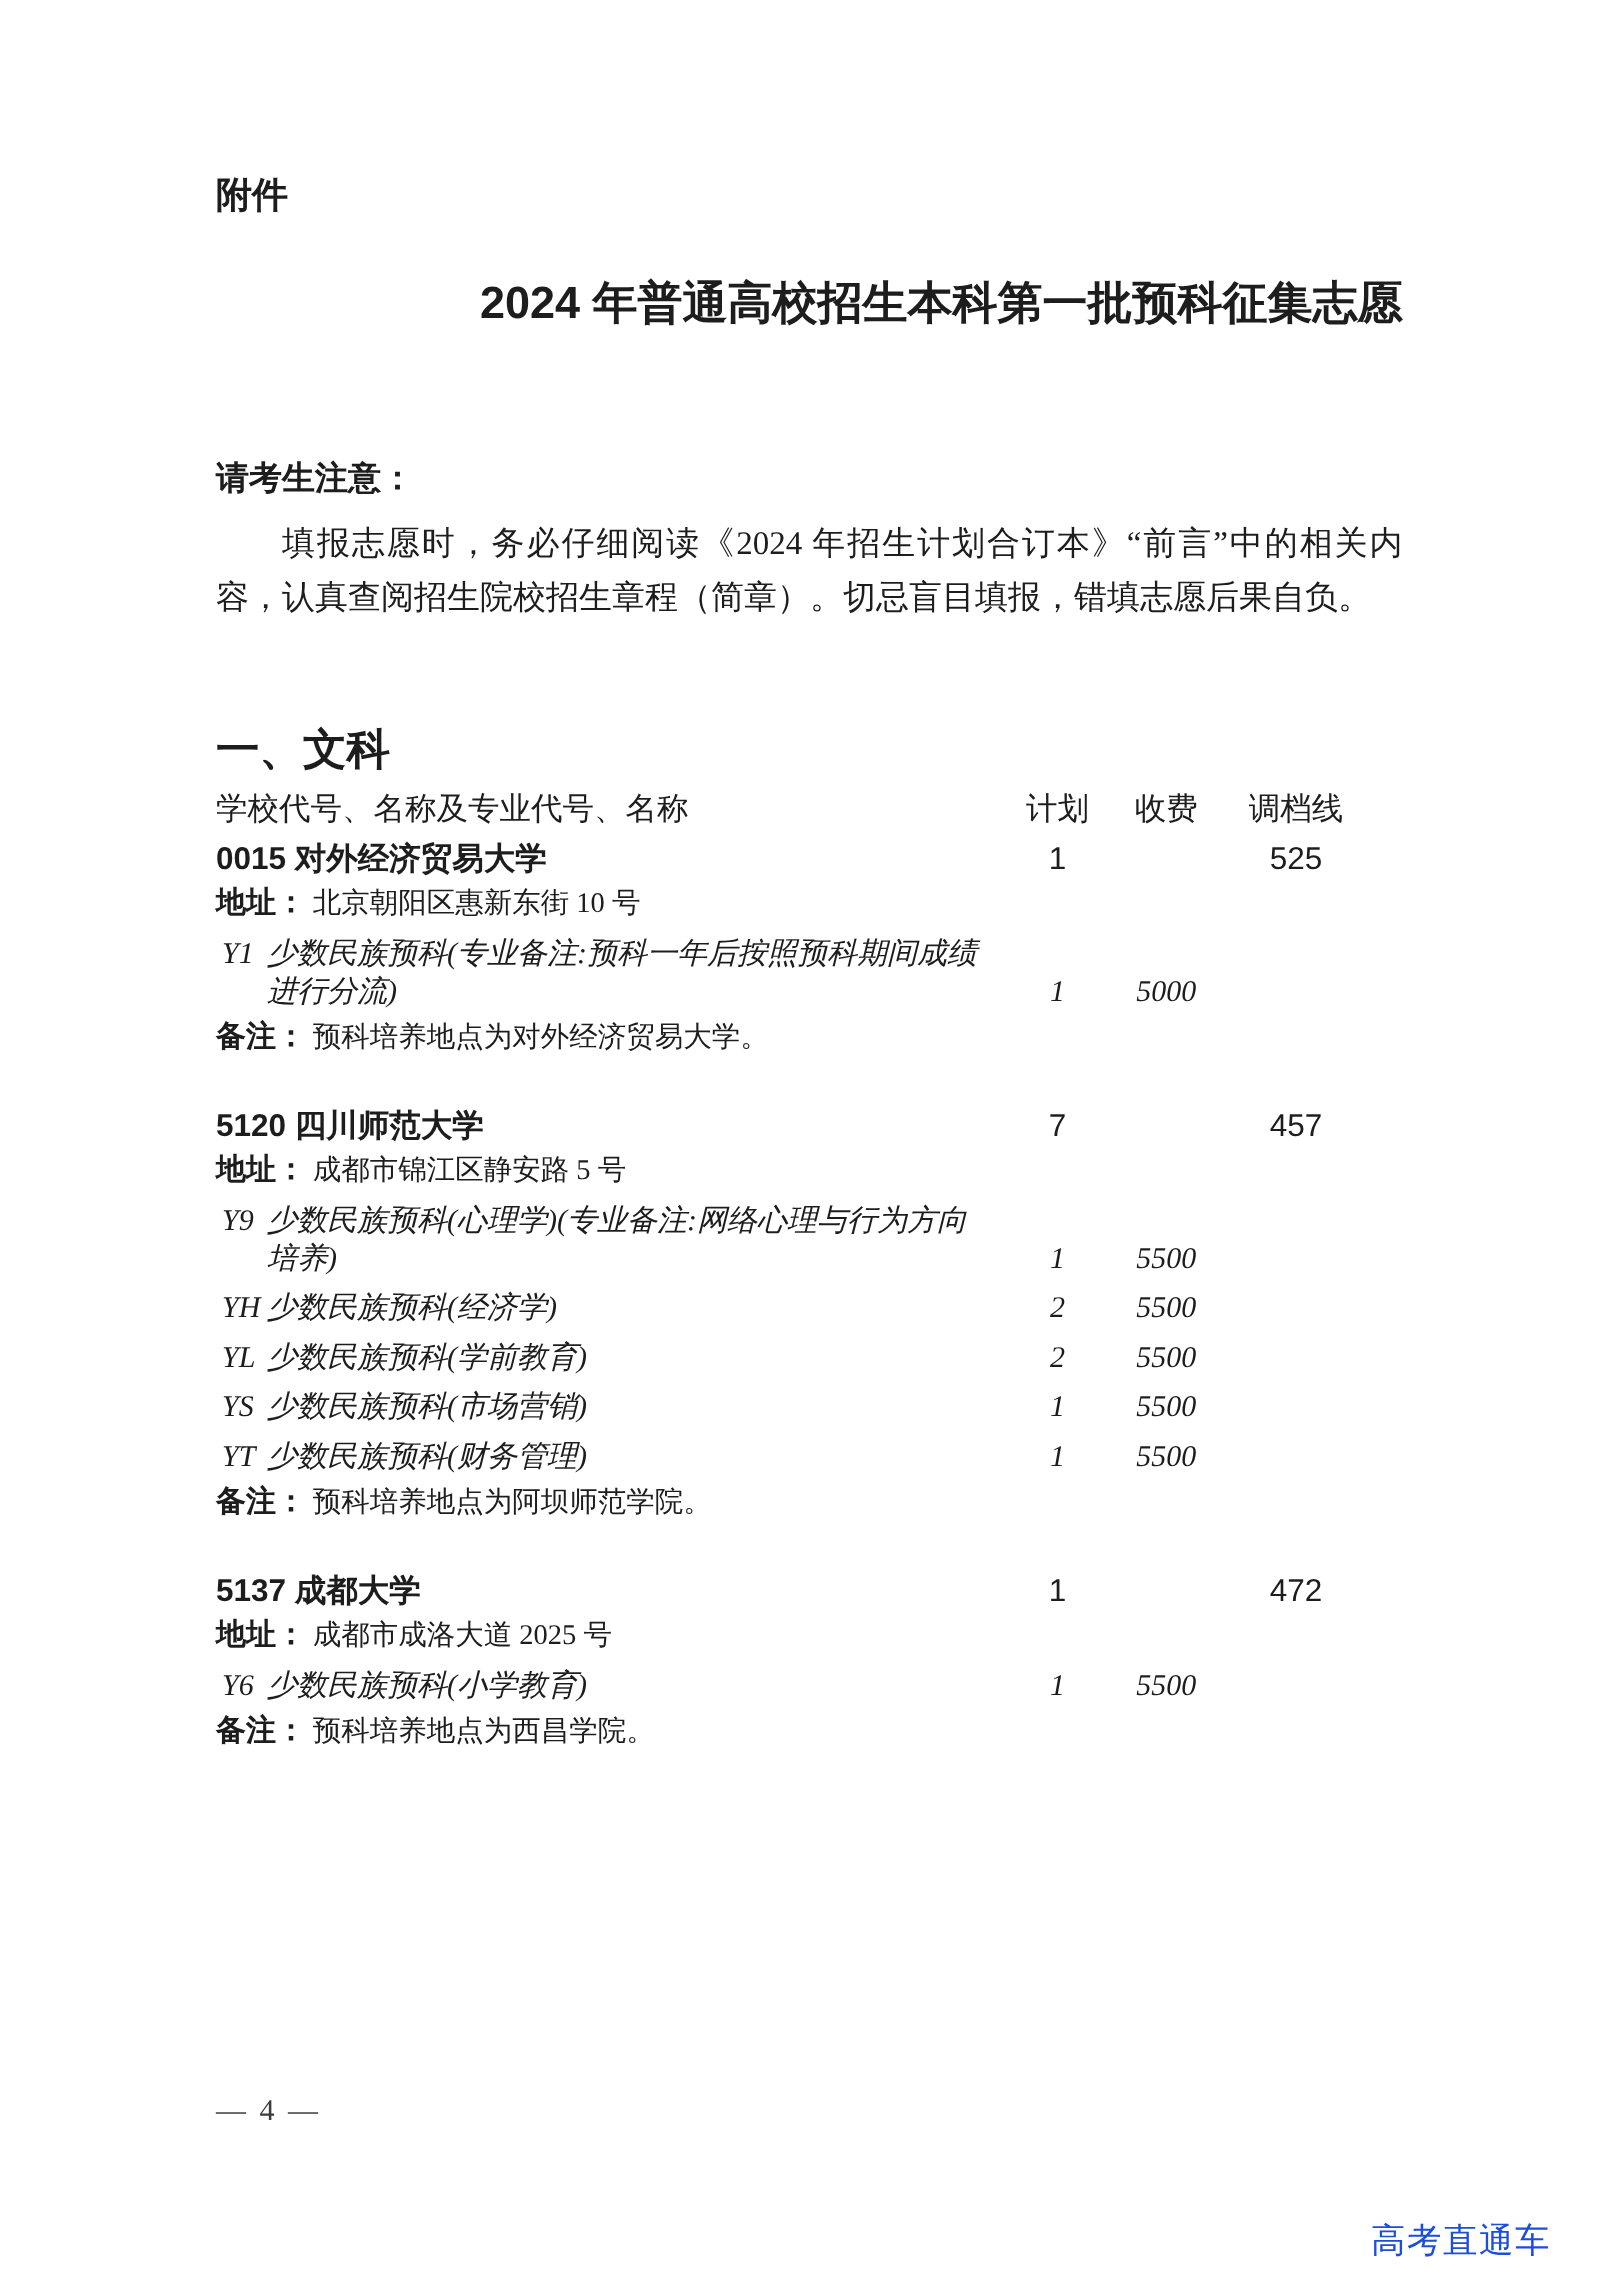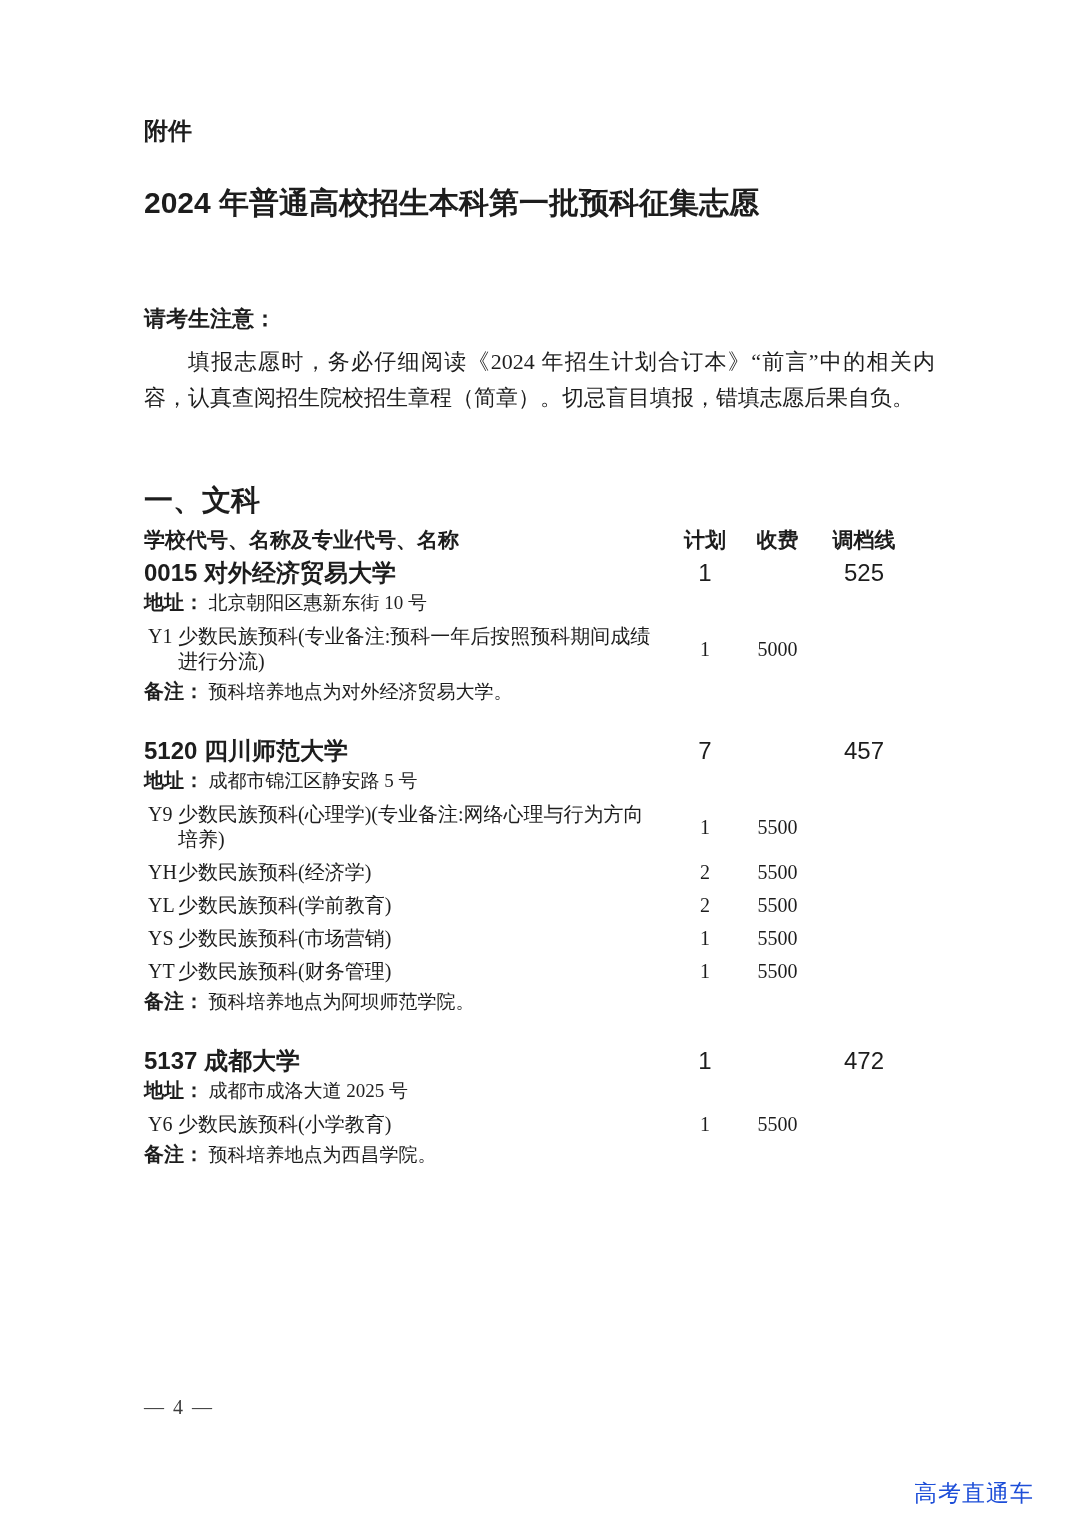--- a/index.html
+++ b/index.html
@@ -16,21 +16,21 @@
     left: 144px; top: 0;
     width: 791px;
     padding-top: 117px;
   }
   .attachment {
     font-size: 24px; font-weight: bold;
     line-height: 28px;
   }
   .doc-title {
     margin-top: 34px;
-    text-align: left;
+    text-align: right;
     font-size: 30px; font-weight: bold;
     line-height: 47px;
   }
   .notice-heading {
     margin-top: 78px;
     font-family: "Liberation Serif", serif;
     font-size: 22px; font-weight: bold;
     line-height: 30px;
   }
   .notice-body {
@@ -48,27 +48,27 @@
   }
   
   .trow { display: flex; }
   .c-name   { width: 516px; }
   .c-plan   { width: 90px;  text-align: center; }
   .c-fee    { width: 55px;  text-align: center; }
   .c-cutoff { width: 118px; text-align: center; }
 
   .table-header {
     margin-top: 12px;
-    font-size: 21px; font-weight: bold;
+    font-size: 21px; font-weight: normal;
     line-height: 24px;
     align-items: baseline;
   }
   .school-row {
     margin-top: 8px;
-    font-size: 24px;
+    font-size: 21px;
     line-height: 26px;
     align-items: flex-start;
   }
   .school-row .c-name { font-weight: bold; }
   .school-block + .school-block .school-row { margin-top: 34px; }
 
   .address-row {
     margin-top: 4px;
     line-height: 24px;
   }
@@ -79,21 +79,22 @@
   .address-text, .note-text {
     font-family: "Liberation Serif", serif;
     font-size: 19px;
     text-align: center;
   }
   .major-row {
     margin-top: 8px;
     font-family: "Liberation Serif", serif;
     font-size: 20px;
     line-height: 25px;
-    align-items: center;
+    align-items: flex-end;
+    font-style: italic;
   }
   .major-name {
     display: flex;
     padding-left: 4px;
   }
   .major-code { width: 30px; flex-shrink: 0; }
   .major-text { flex: 1; }
   .note-row {
     margin-top: 6px;
     line-height: 22px;

